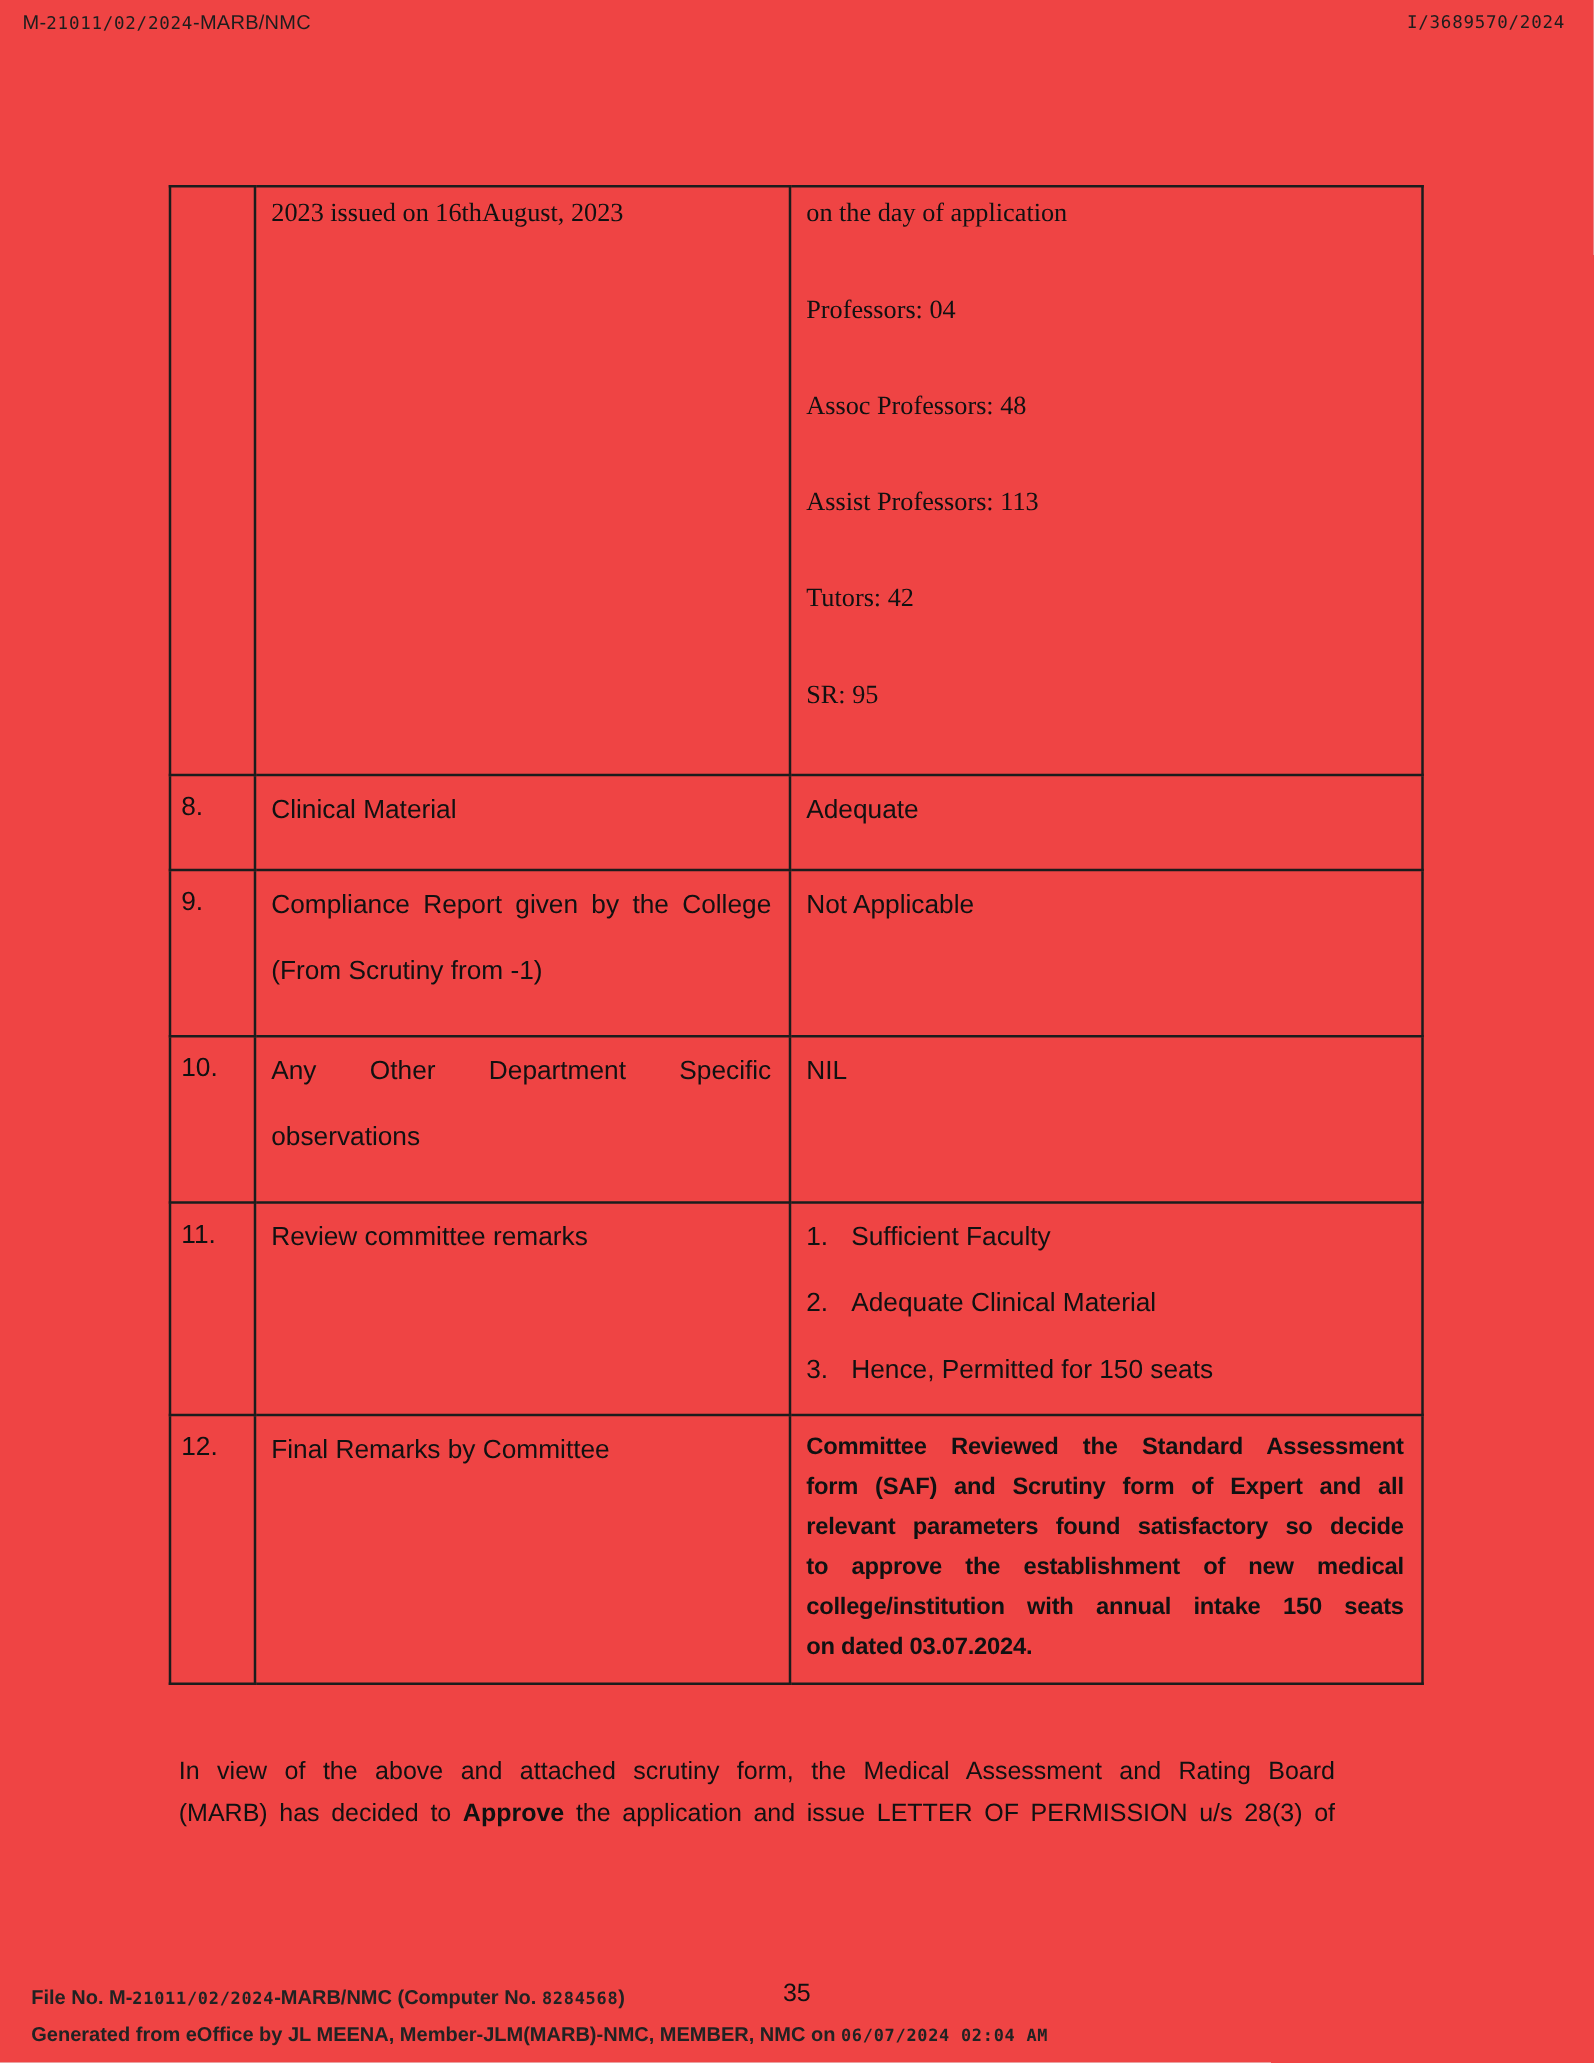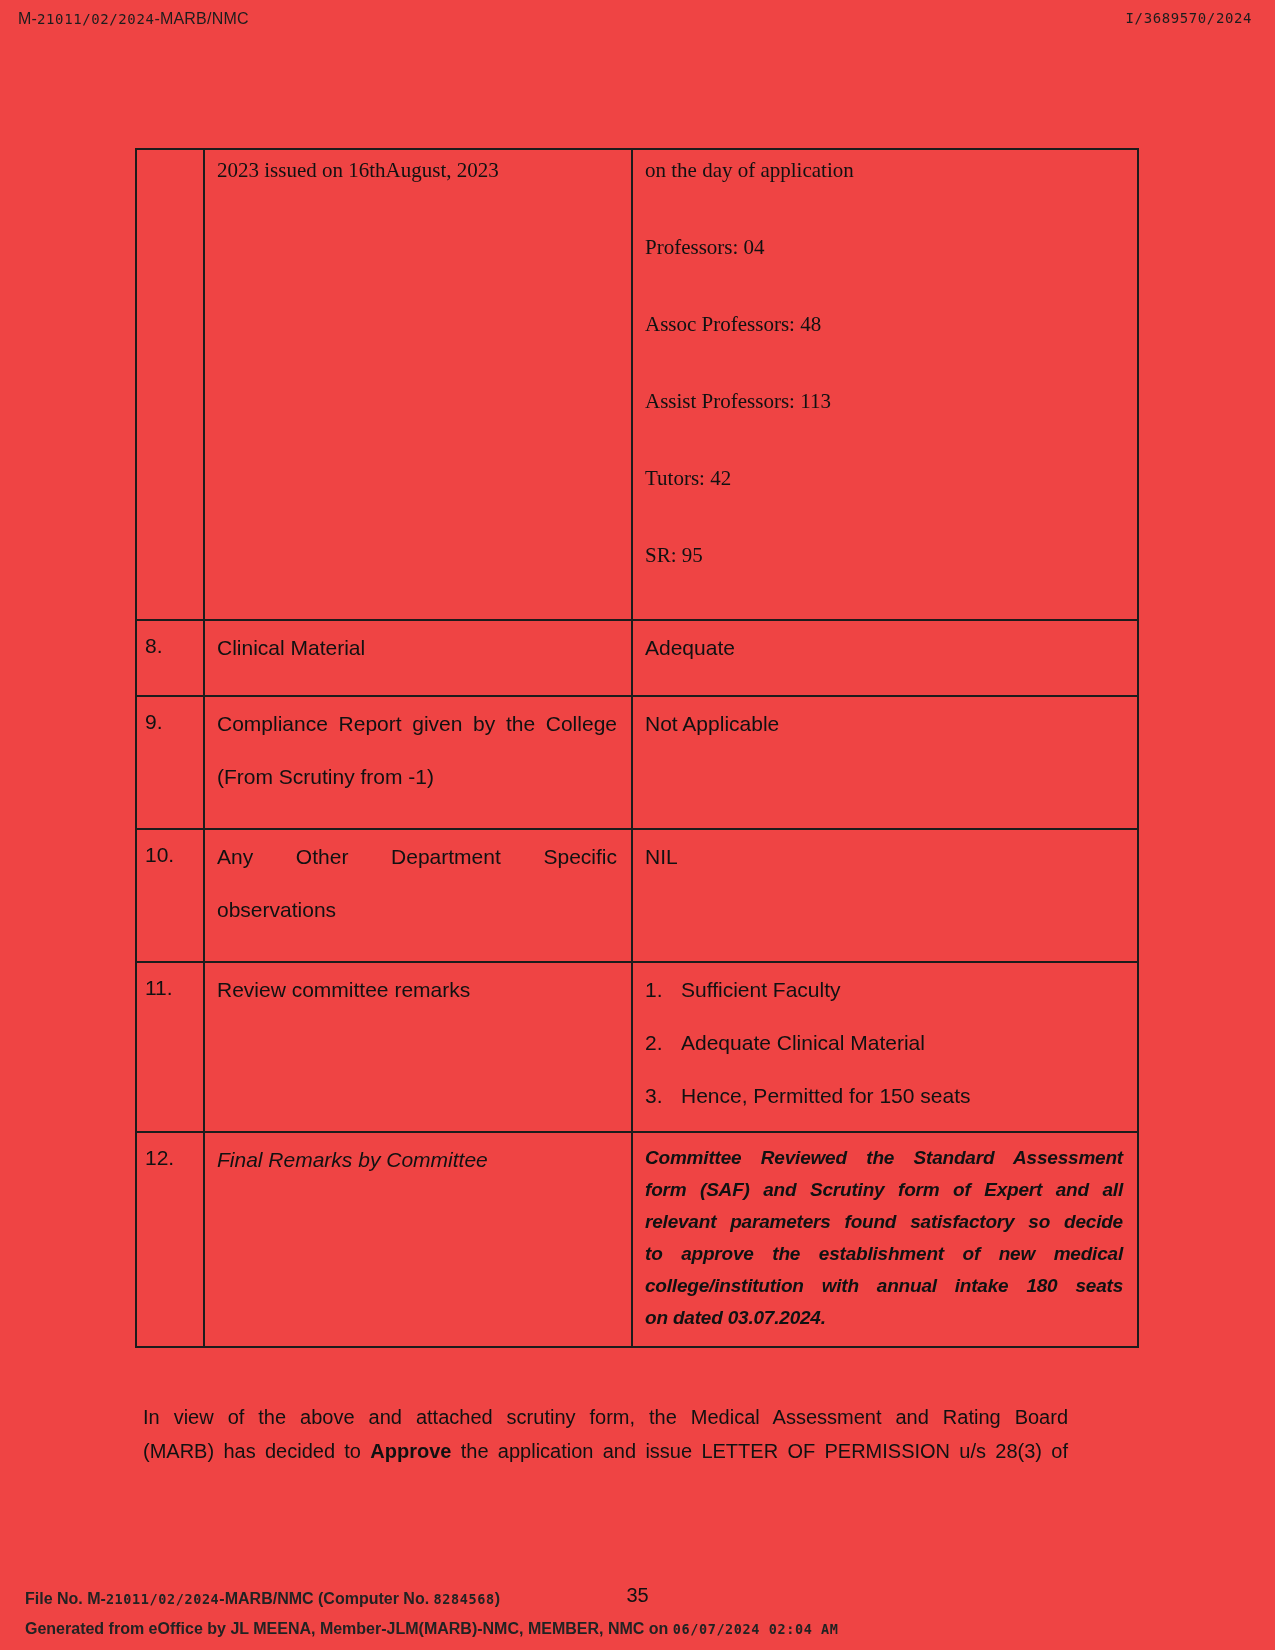--- a/index.html
+++ b/index.html
@@ -34,23 +34,23 @@
   td.num{padding-left:8px;line-height:50px;}
   td.c2{padding:0 14px 0 12px;line-height:53px;}
   td.c3{padding:0 14px 0 12px;line-height:53px;}
   td.cont{padding-top:7px;line-height:26px;font-family:Liberation Serif, serif;}
   .contlines > div{line-height:26px;margin-bottom:51px;white-space:nowrap;}
   .jl{text-align:justify;text-align-last:justify;}
   .pl{text-align:left;}
   .list{padding-left:34px;padding-top:0;}
   .li{display:flex;line-height:53px;}
   .li .n{width:36px;flex:none;}
-  td.italic{font-style:italic;border-radius:11px;}
+  td.italic{border-radius:11px;}
   td.final{
-    font-weight:bold;font-style:italic;font-size:19px;
+    font-weight:bold;font-size:19px;
     line-height:32px;padding:9px 14px 0 12px;letter-spacing:-0.2px;
   }
   
   .para{position:absolute;left:143px;top:1400px;width:925px;font-size:20px;line-height:34px;color:#111;}
   .para .b{font-weight:bold;}
   
   .pageno{position:absolute;left:25px;right:25px;top:1584px;text-align:center;font-size:20px;color:#111;}
   .ftr{position:absolute;left:25px;font-size:16px;color:#222;font-weight:bold;}
   .ftr1{top:1590px;}
   .ftr2{top:1620px;}
@@ -130,21 +130,21 @@
     </tr>
 
     <tr class="r5">
       <td class="num">12.</td>
       <td class="c2 italic">Final Remarks by Committee</td>
       <td class="final">
         <div class="jl">Committee Reviewed the Standard Assessment</div>
         <div class="jl">form (SAF) and Scrutiny form of Expert and all</div>
         <div class="jl">relevant parameters found satisfactory so decide</div>
         <div class="jl">to approve the establishment of new medical</div>
-        <div class="jl">college/institution with annual intake 180 seats</div>
+        <div class="jl">college/institution with annual intake 150 seats</div>
         <div class="pl">on dated 03.07.2024.</div>
       </td>
     </tr>
   </tbody>
     </table>
 
   <div class="para">
     <div class="jl">In view of the above and attached scrutiny form, the Medical Assessment and Rating Board</div>
     <div class="jl"><span>(MARB) has decided to </span><span class="b">Approve</span><span> the application and issue LETTER OF PERMISSION u/s 28(3) of</span></div>
   </div>

